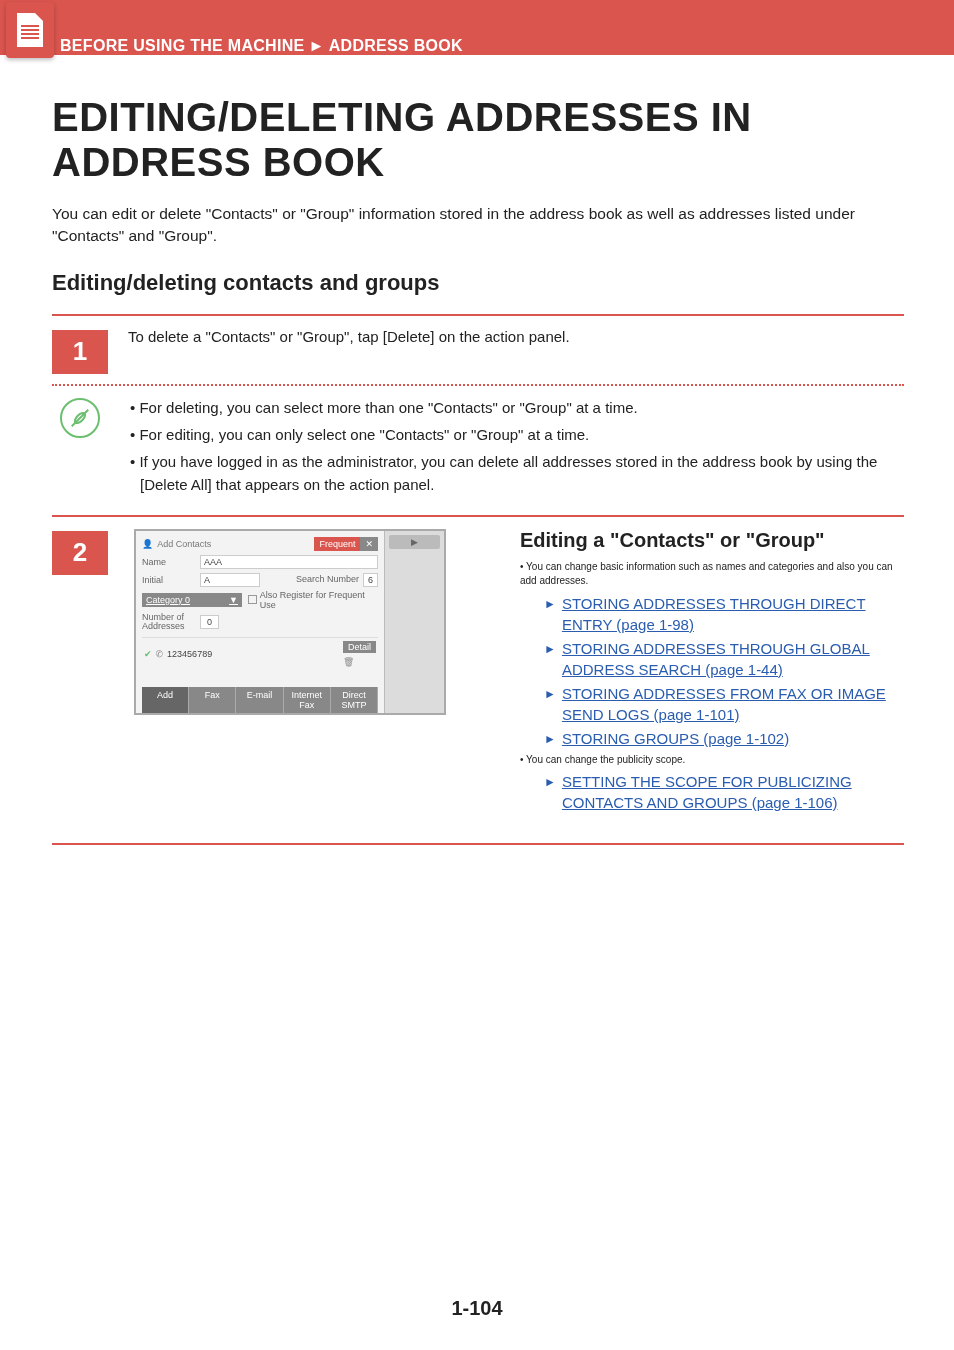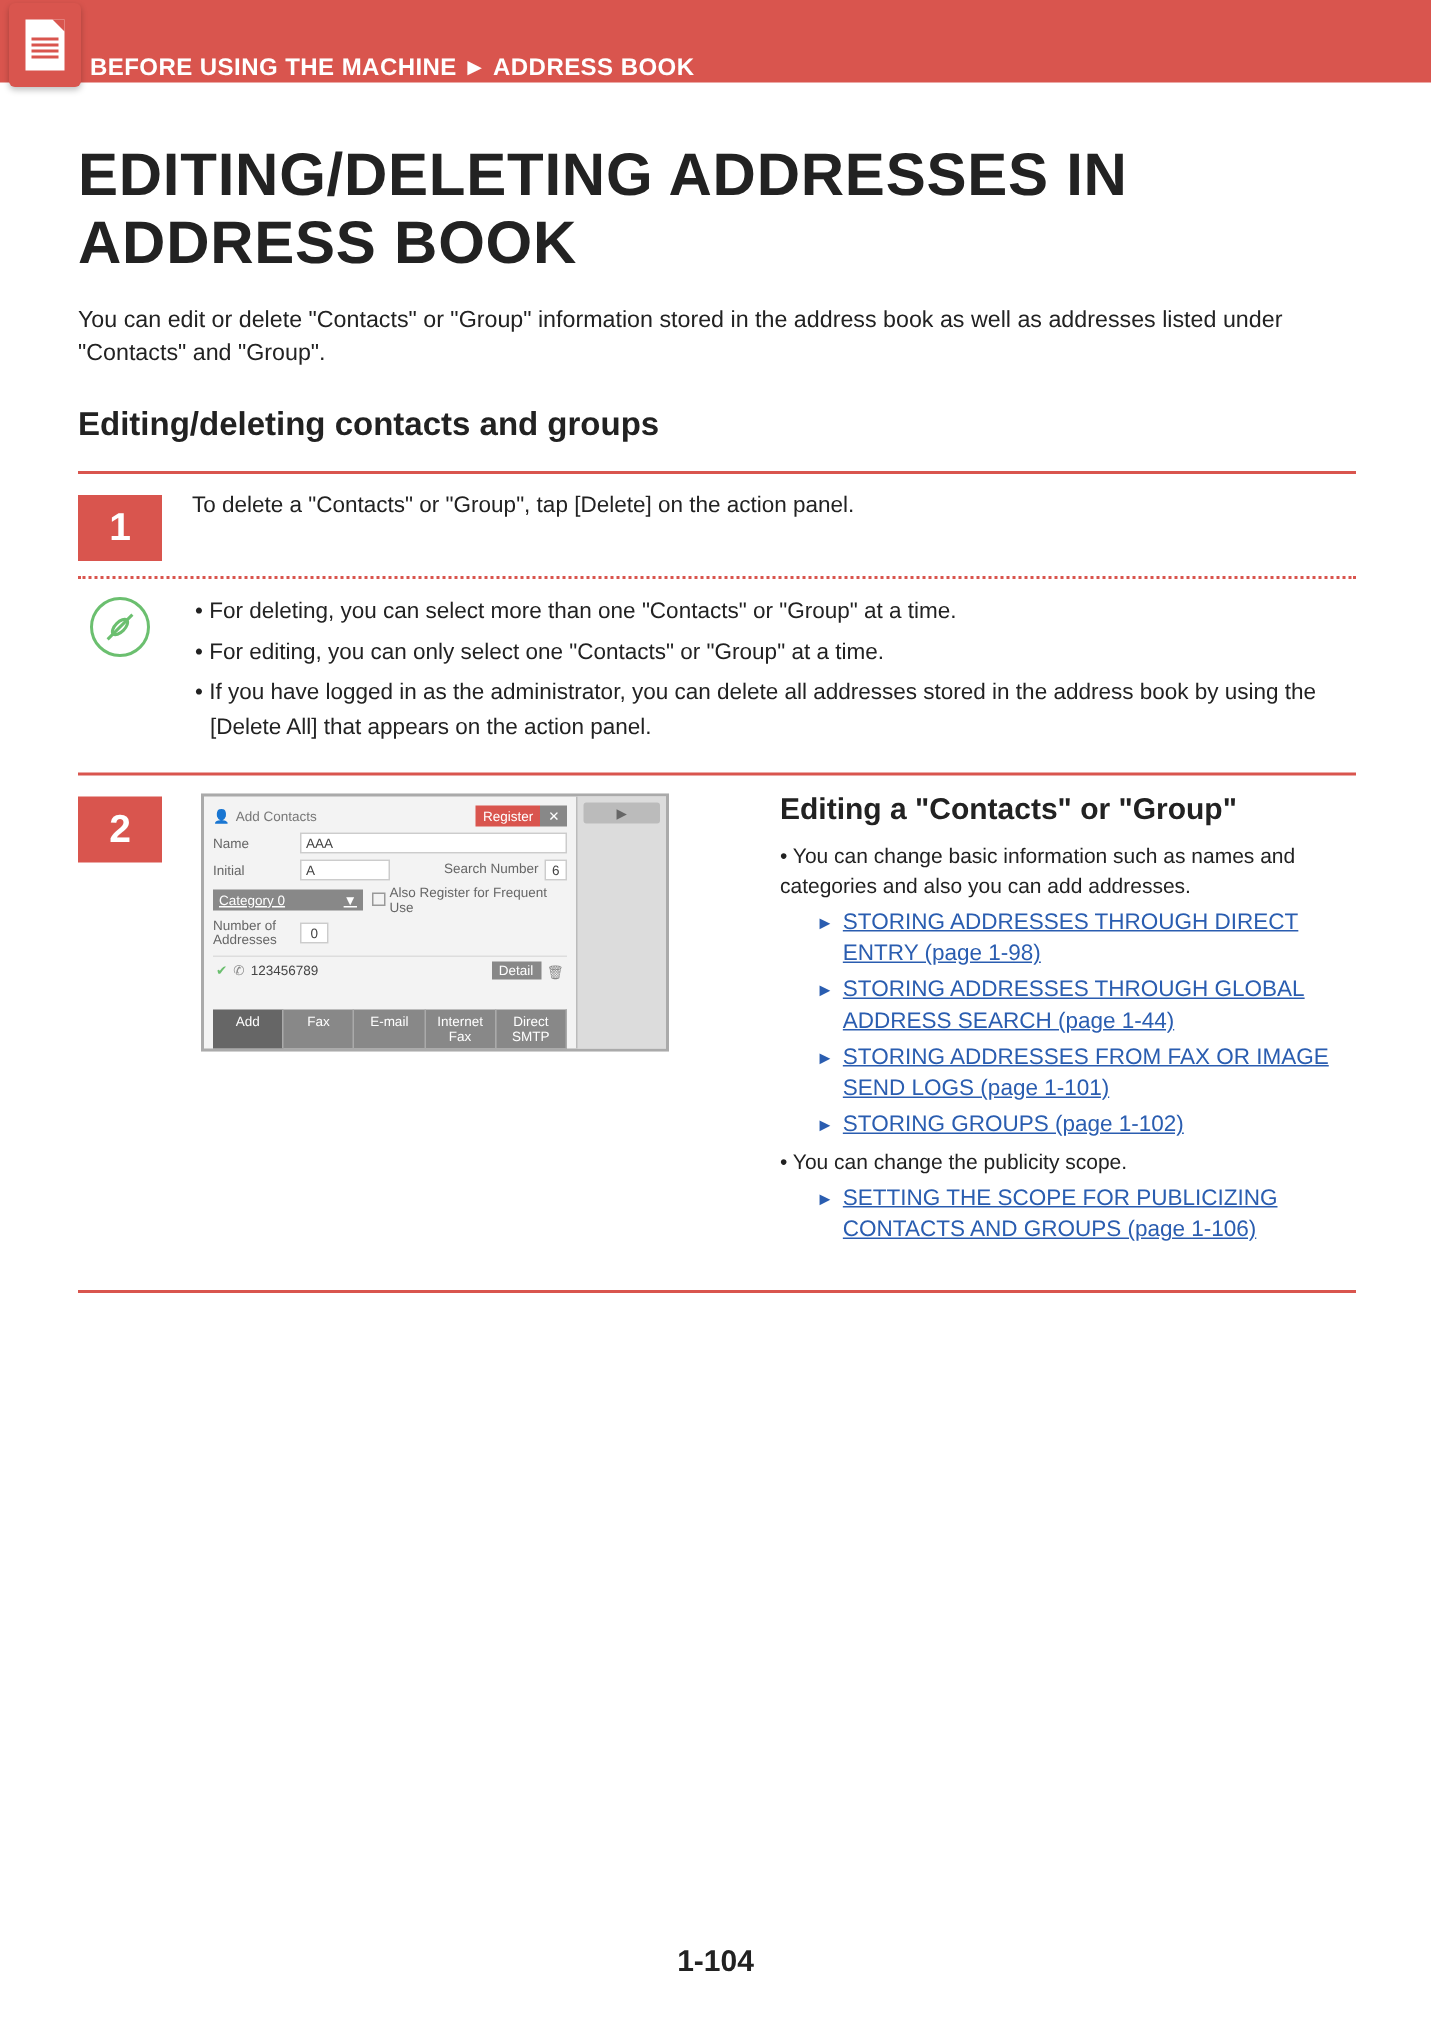--- a/index.html
+++ b/index.html
@@ -157,21 +157,21 @@
   .s-tabs{display:flex; margin-top:auto;}
   .s-tab{flex:1;text-align:center;padding:3px 0;color:#fff;background:#888;border-right:1px solid #aaa;}
   .s-tab.dark{background:#666;}
   .s-side-btn{ margin:4px 4px 0 4px; height:14px; background:#bbb; border-radius:2px; display:flex;align-items:center;justify-content:center;color:#666;}
 
   .step2-right h3 {
     font-size: 20px;
     font-weight: bold;
     margin-bottom: 8px;
   }
-  .step2-right .li { font-size:14px; line-height:1.45; margin-bottom:4px;}
+  .step2-right .li { font-size:10px; line-height:1.45; margin-bottom:4px;}
   .step2-right .li::before{ content:"• ";}
   .linklist { padding-left: 24px; margin-bottom:4px;}
   .linklist .row { display:flex; align-items:flex-start; gap:6px; font-size:15px; line-height:1.4; margin-bottom:3px;}
   .linklist .tri { color:#2a5db0; font-size:12px; margin-top:3px; flex:0 0 auto;}
   .linklist a { color:#2a5db0; text-decoration: underline; }
 
   .pagenum {
     position:absolute;
     bottom: 30px; left:0; right:0;
     text-align:center;
@@ -236,21 +236,21 @@
 
       <div class="step2-left">
         <div class="sshot">
           <div class="sshot-main">
             <div class="s-top">
               <div class="s-top-l">
                 <span>👤</span>
                 <span>Add Contacts</span>
               </div>
               <div class="s-top-r">
-                <span class="s-reg">Register</span>
+                <span class="s-reg">Frequent</span>
                 <span class="s-x">✕</span>
               </div>
             </div>
             <div class="s-field">
               <span class="s-label">Name</span>
               <span class="s-val">AAA</span>
             </div>
             <div class="s-field">
               <span class="s-label">Initial</span>
               <span class="s-val" style="flex:0 0 60px">A</span>
@@ -273,21 +273,21 @@
             <div class="s-num">
               <span class="lbl">Number of Addresses</span>
               <span class="v">0</span>
             </div>
             <div class="s-entry">
               <span style="display:flex;gap:4px;align-items:center;">
                 <span style="color:#6bbf6f">✔</span>
                 <span class="tel">✆</span>
                 <span>123456789</span>
               </span>
-              <span style="display:flex;gap:4px;align-items:flex-end;">
+              <span style="display:flex;gap:4px;align-items:flex-start;flex-direction:column;">
                 <span class="s-detail">Detail</span>
                 <span style="color:#888">🗑</span>
               </span>
             </div>
             <div class="s-tabs">
               <span class="s-tab dark">Add</span>
               <span class="s-tab">Fax</span>
               <span class="s-tab">E-mail</span>
               <span class="s-tab">Internet Fax</span>
               <span class="s-tab">Direct SMTP</span>

